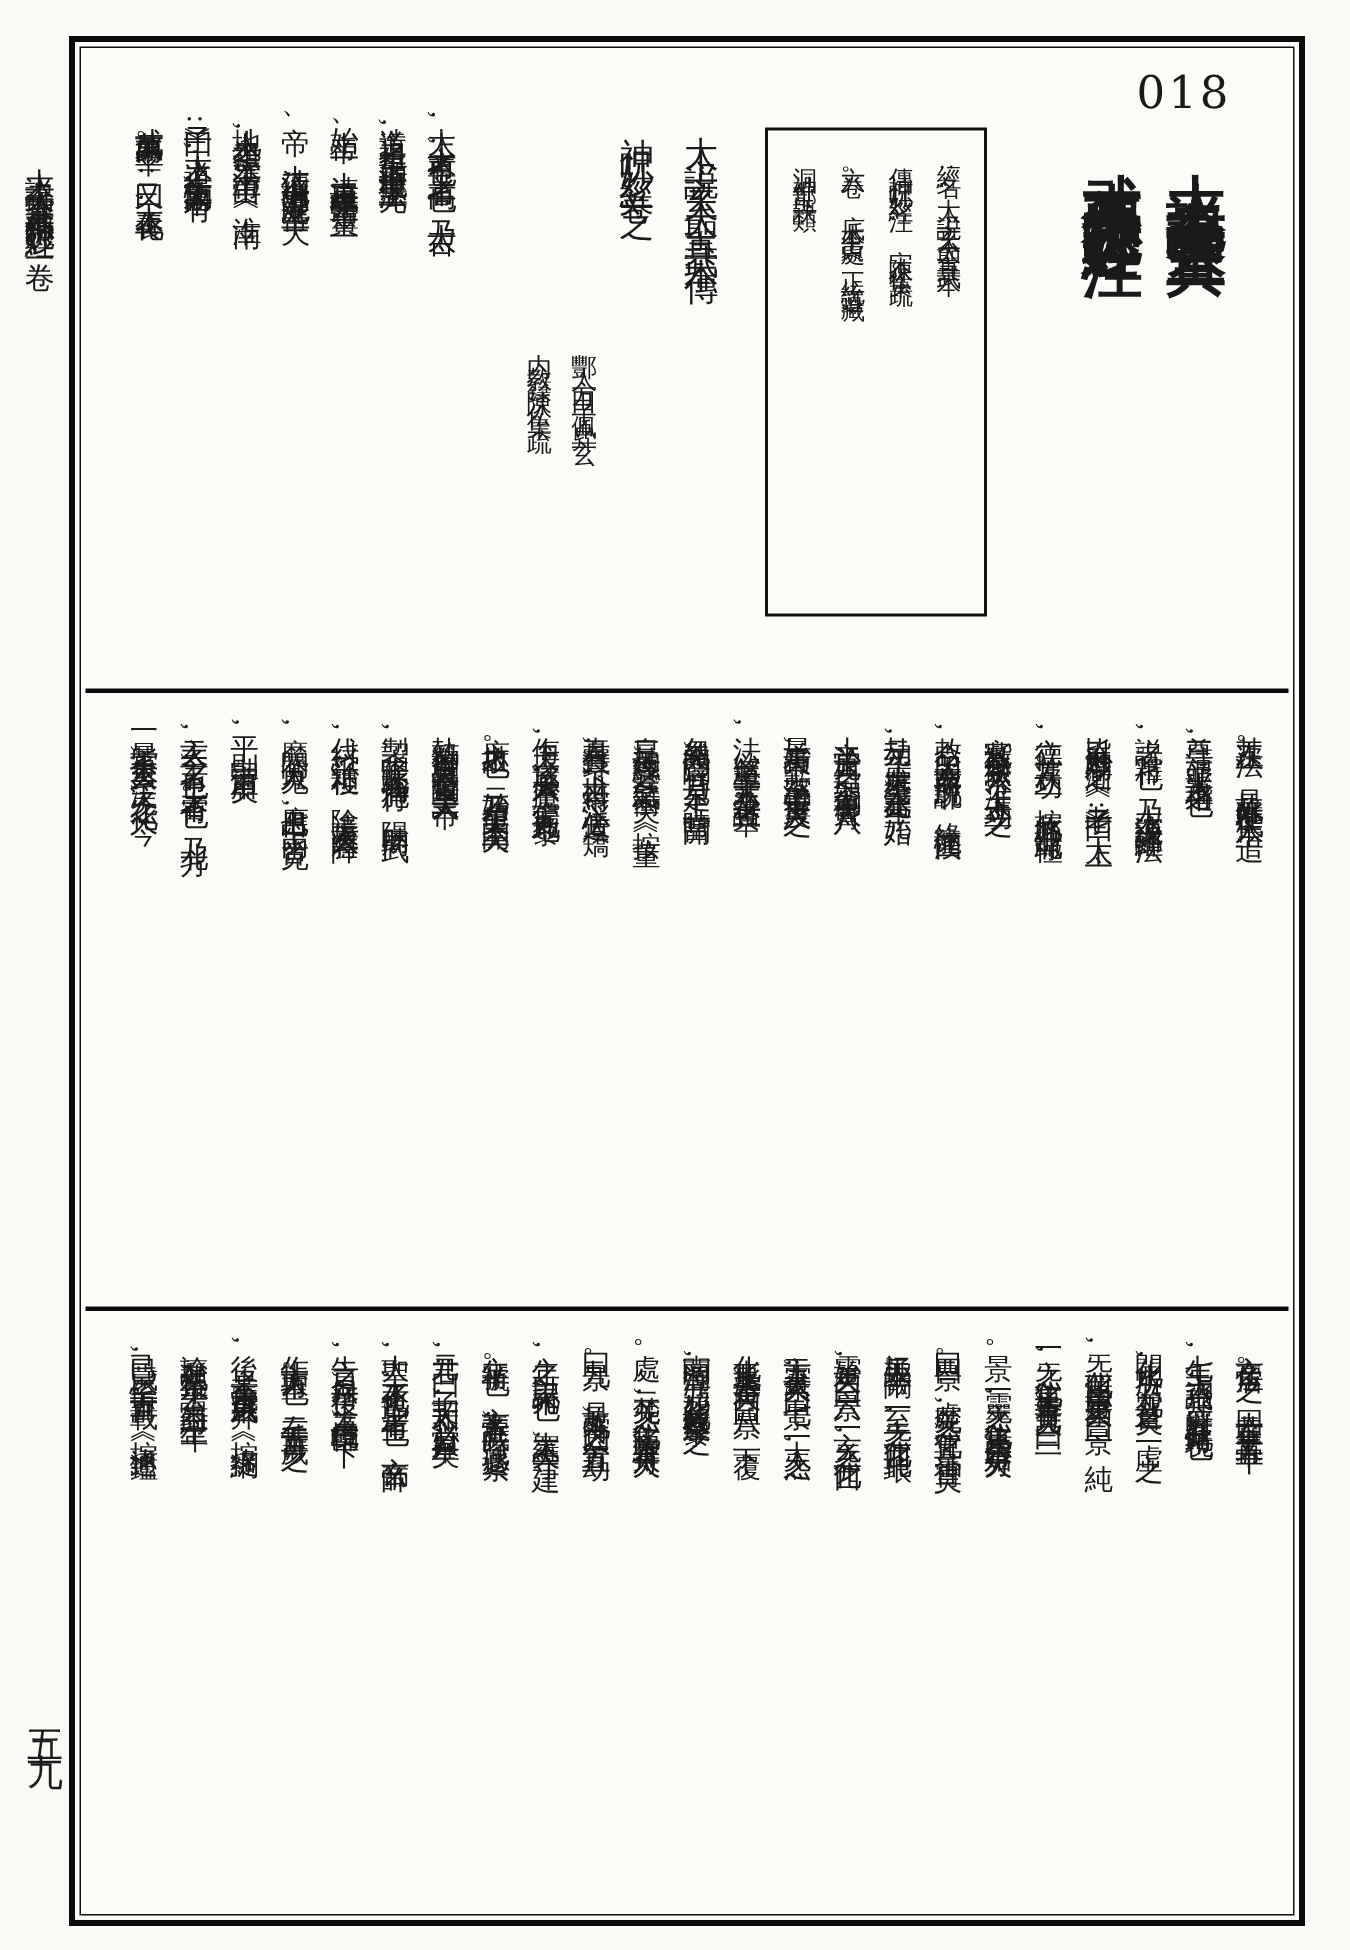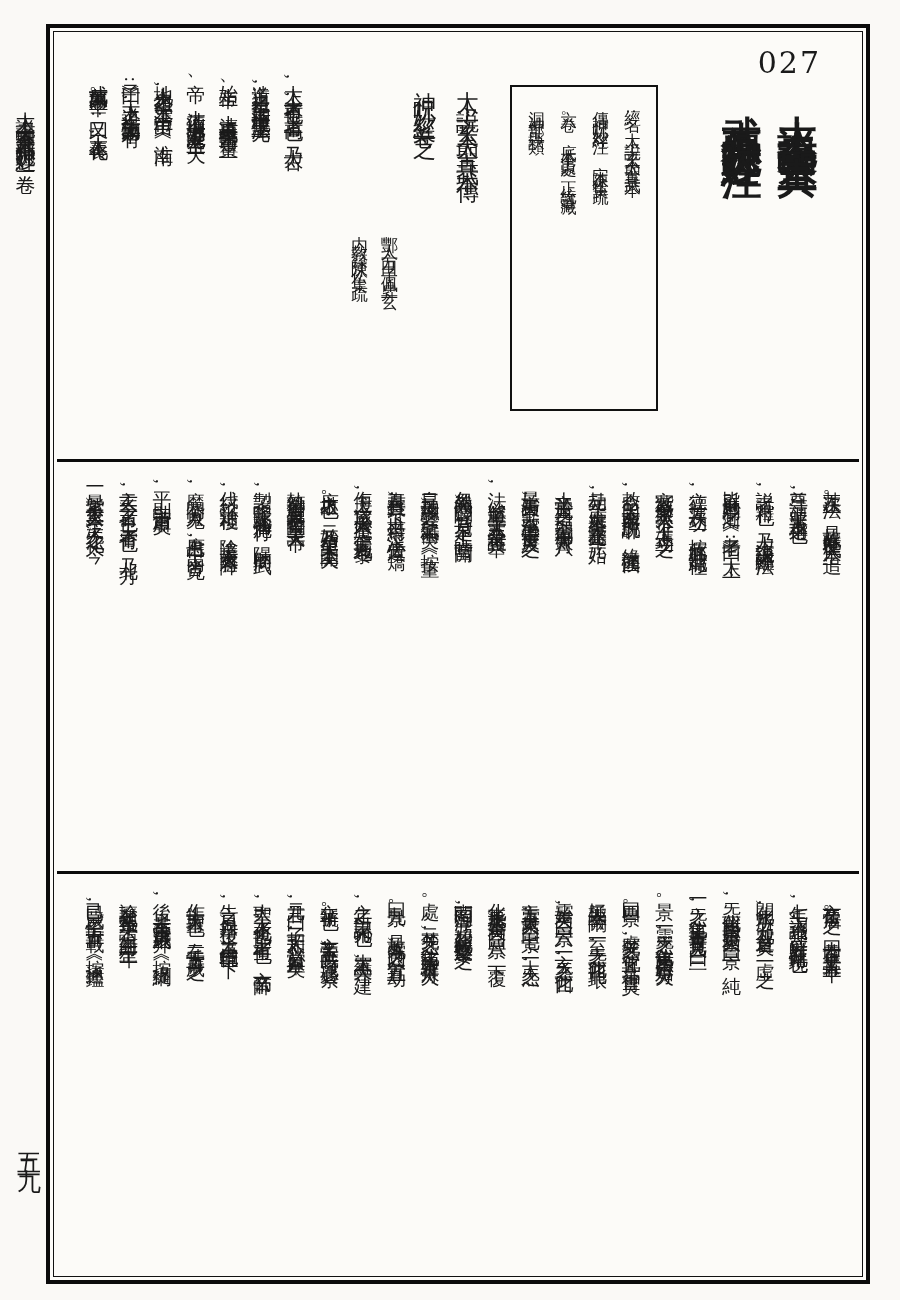--- a/index.html
+++ b/index.html
@@ -80,21 +80,21 @@
   <span>太上説玄天大聖真武本傳神呪妙經</span><span class="spine-vol">卷一</span>
 </div>
 <div class="folio">五二九</div>
 
 <div class="frame">
   <div class="frame-liner"></div>
   <div class="content">
 
     <div class="band band1">
 
-      <div class="stamp">027</div>
+      <div class="stamp">018</div>
 
       <div class="main-title vtext">
         <p>太上説玄天大聖真</p>
         <p>武本傳神呪妙經注</p>
       </div>
 
       <div class="colophon vtext">
           <p>經名:太上説玄天大聖真武本</p>
           <p>傳神呪妙經注。宋陳伀集疏。</p>
           <p>六卷。底本出處:《正統道藏》</p>

